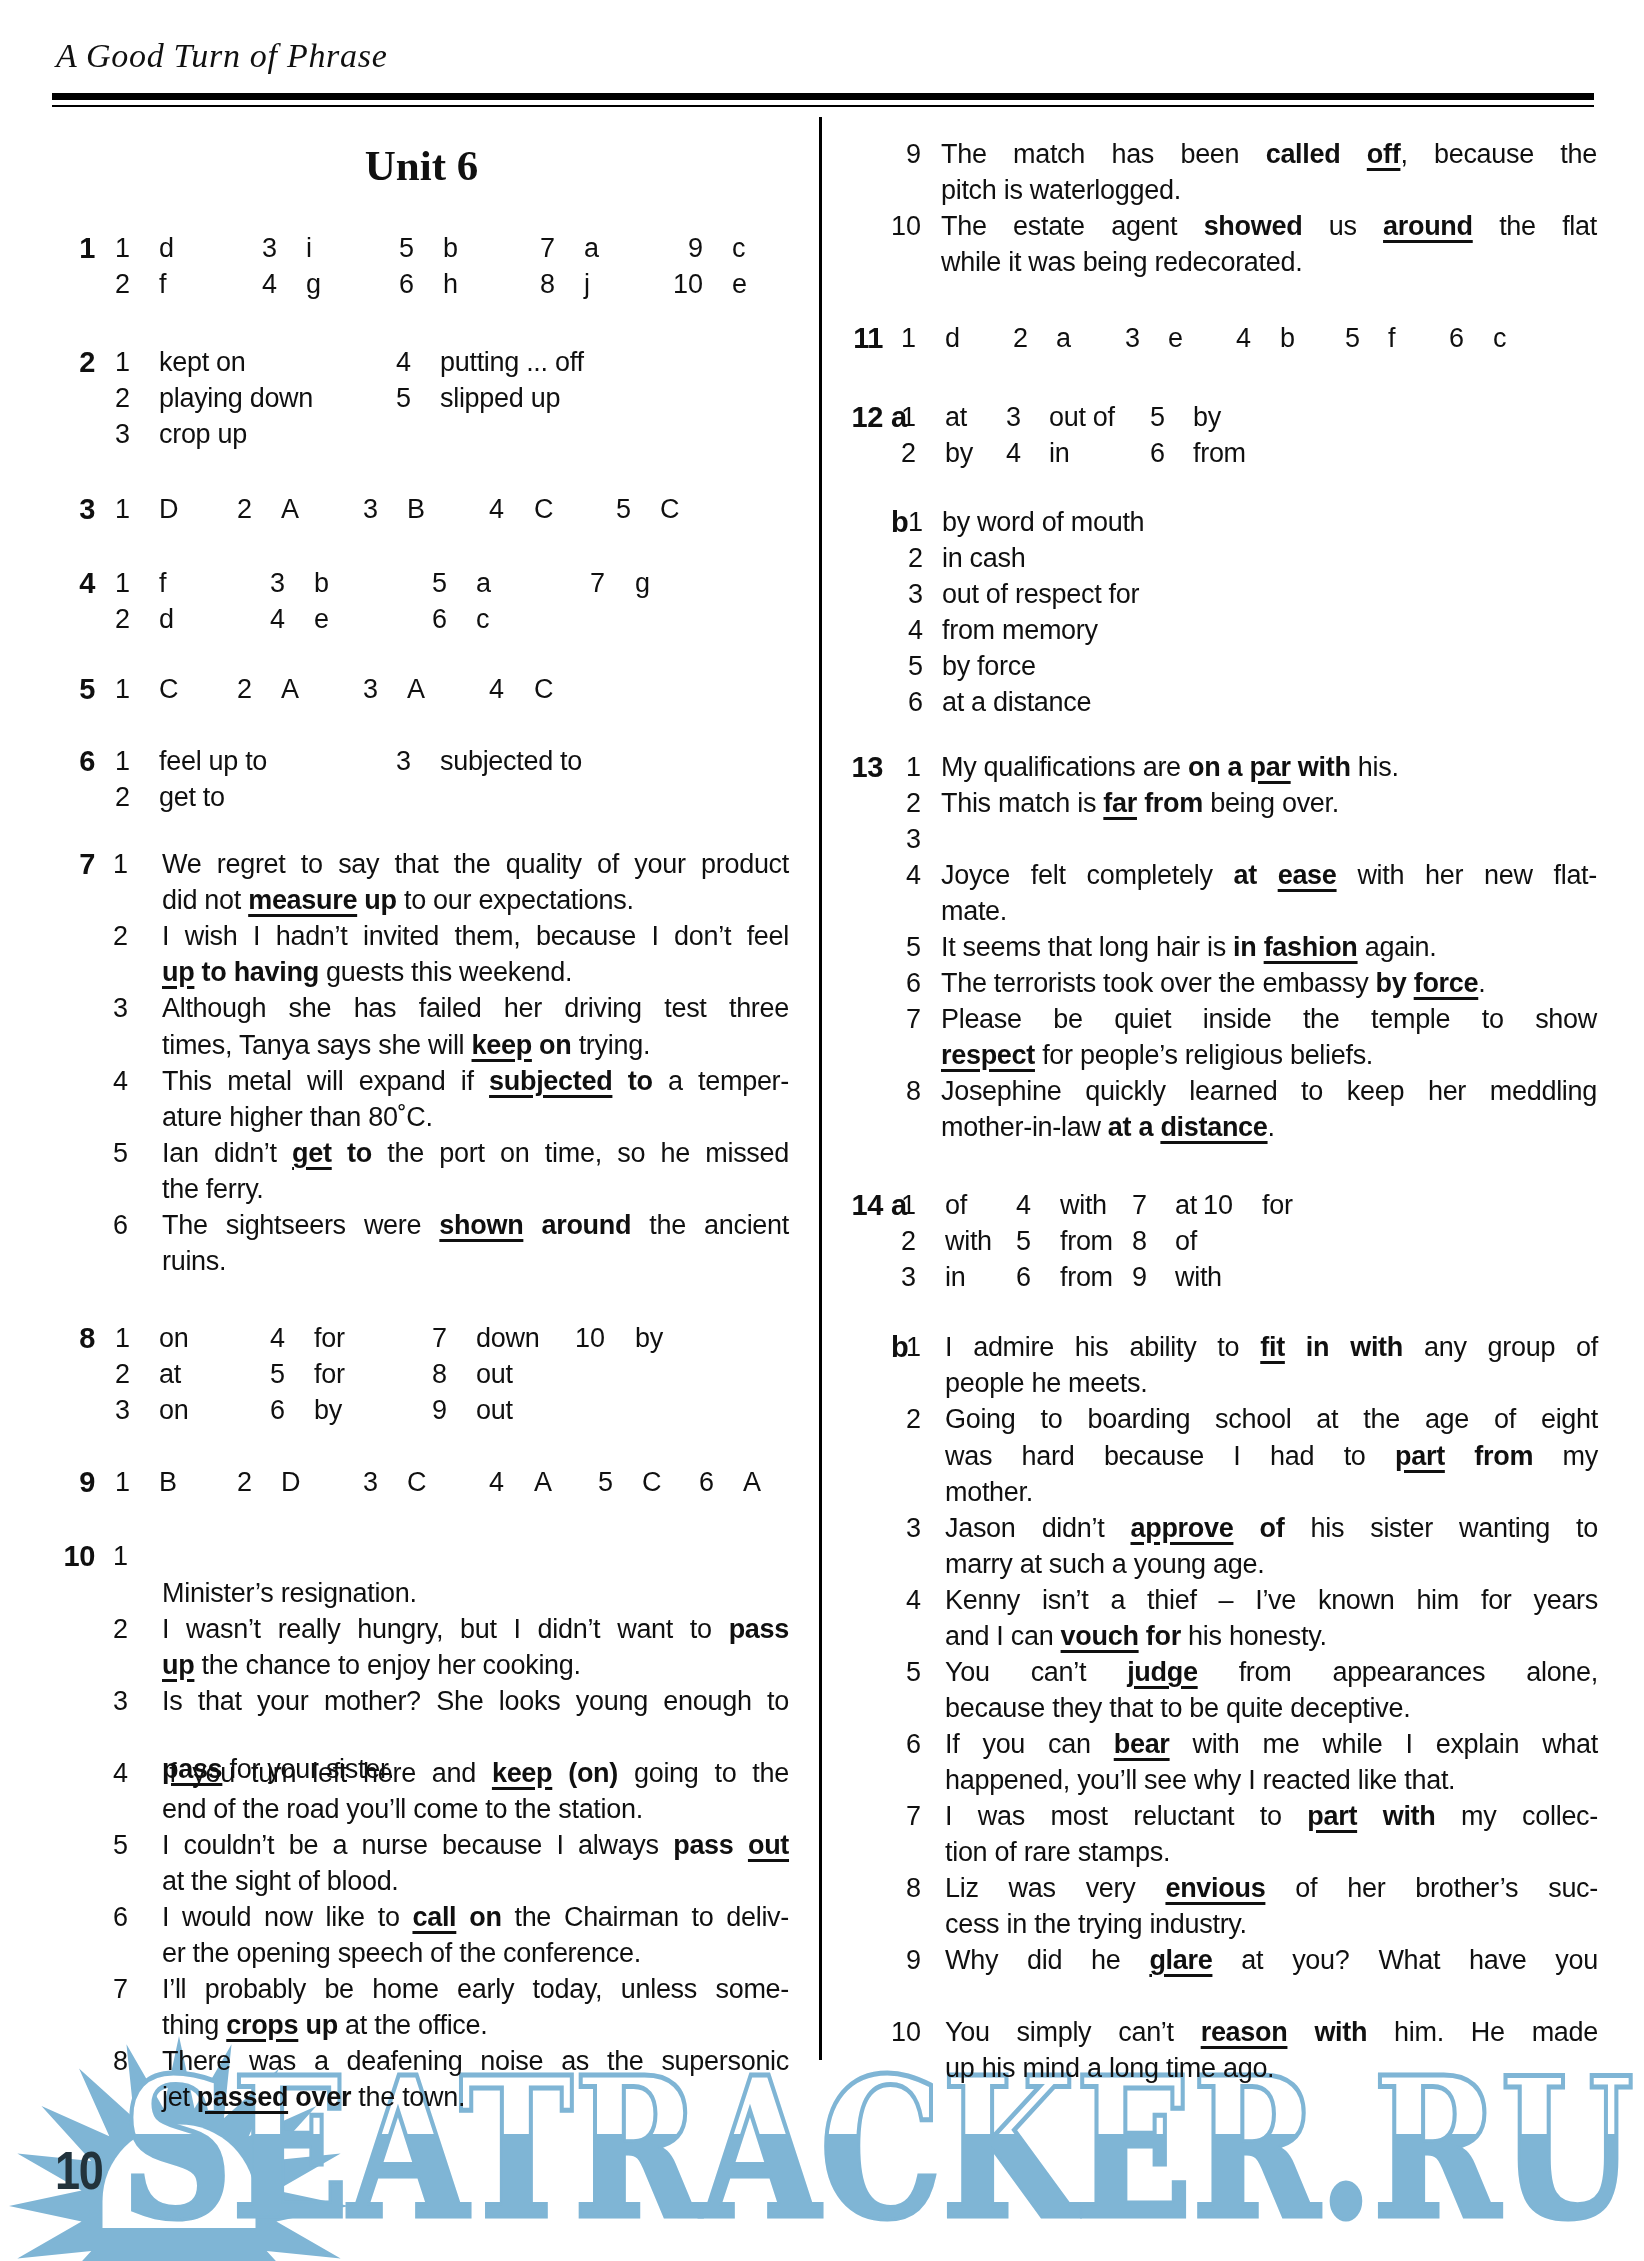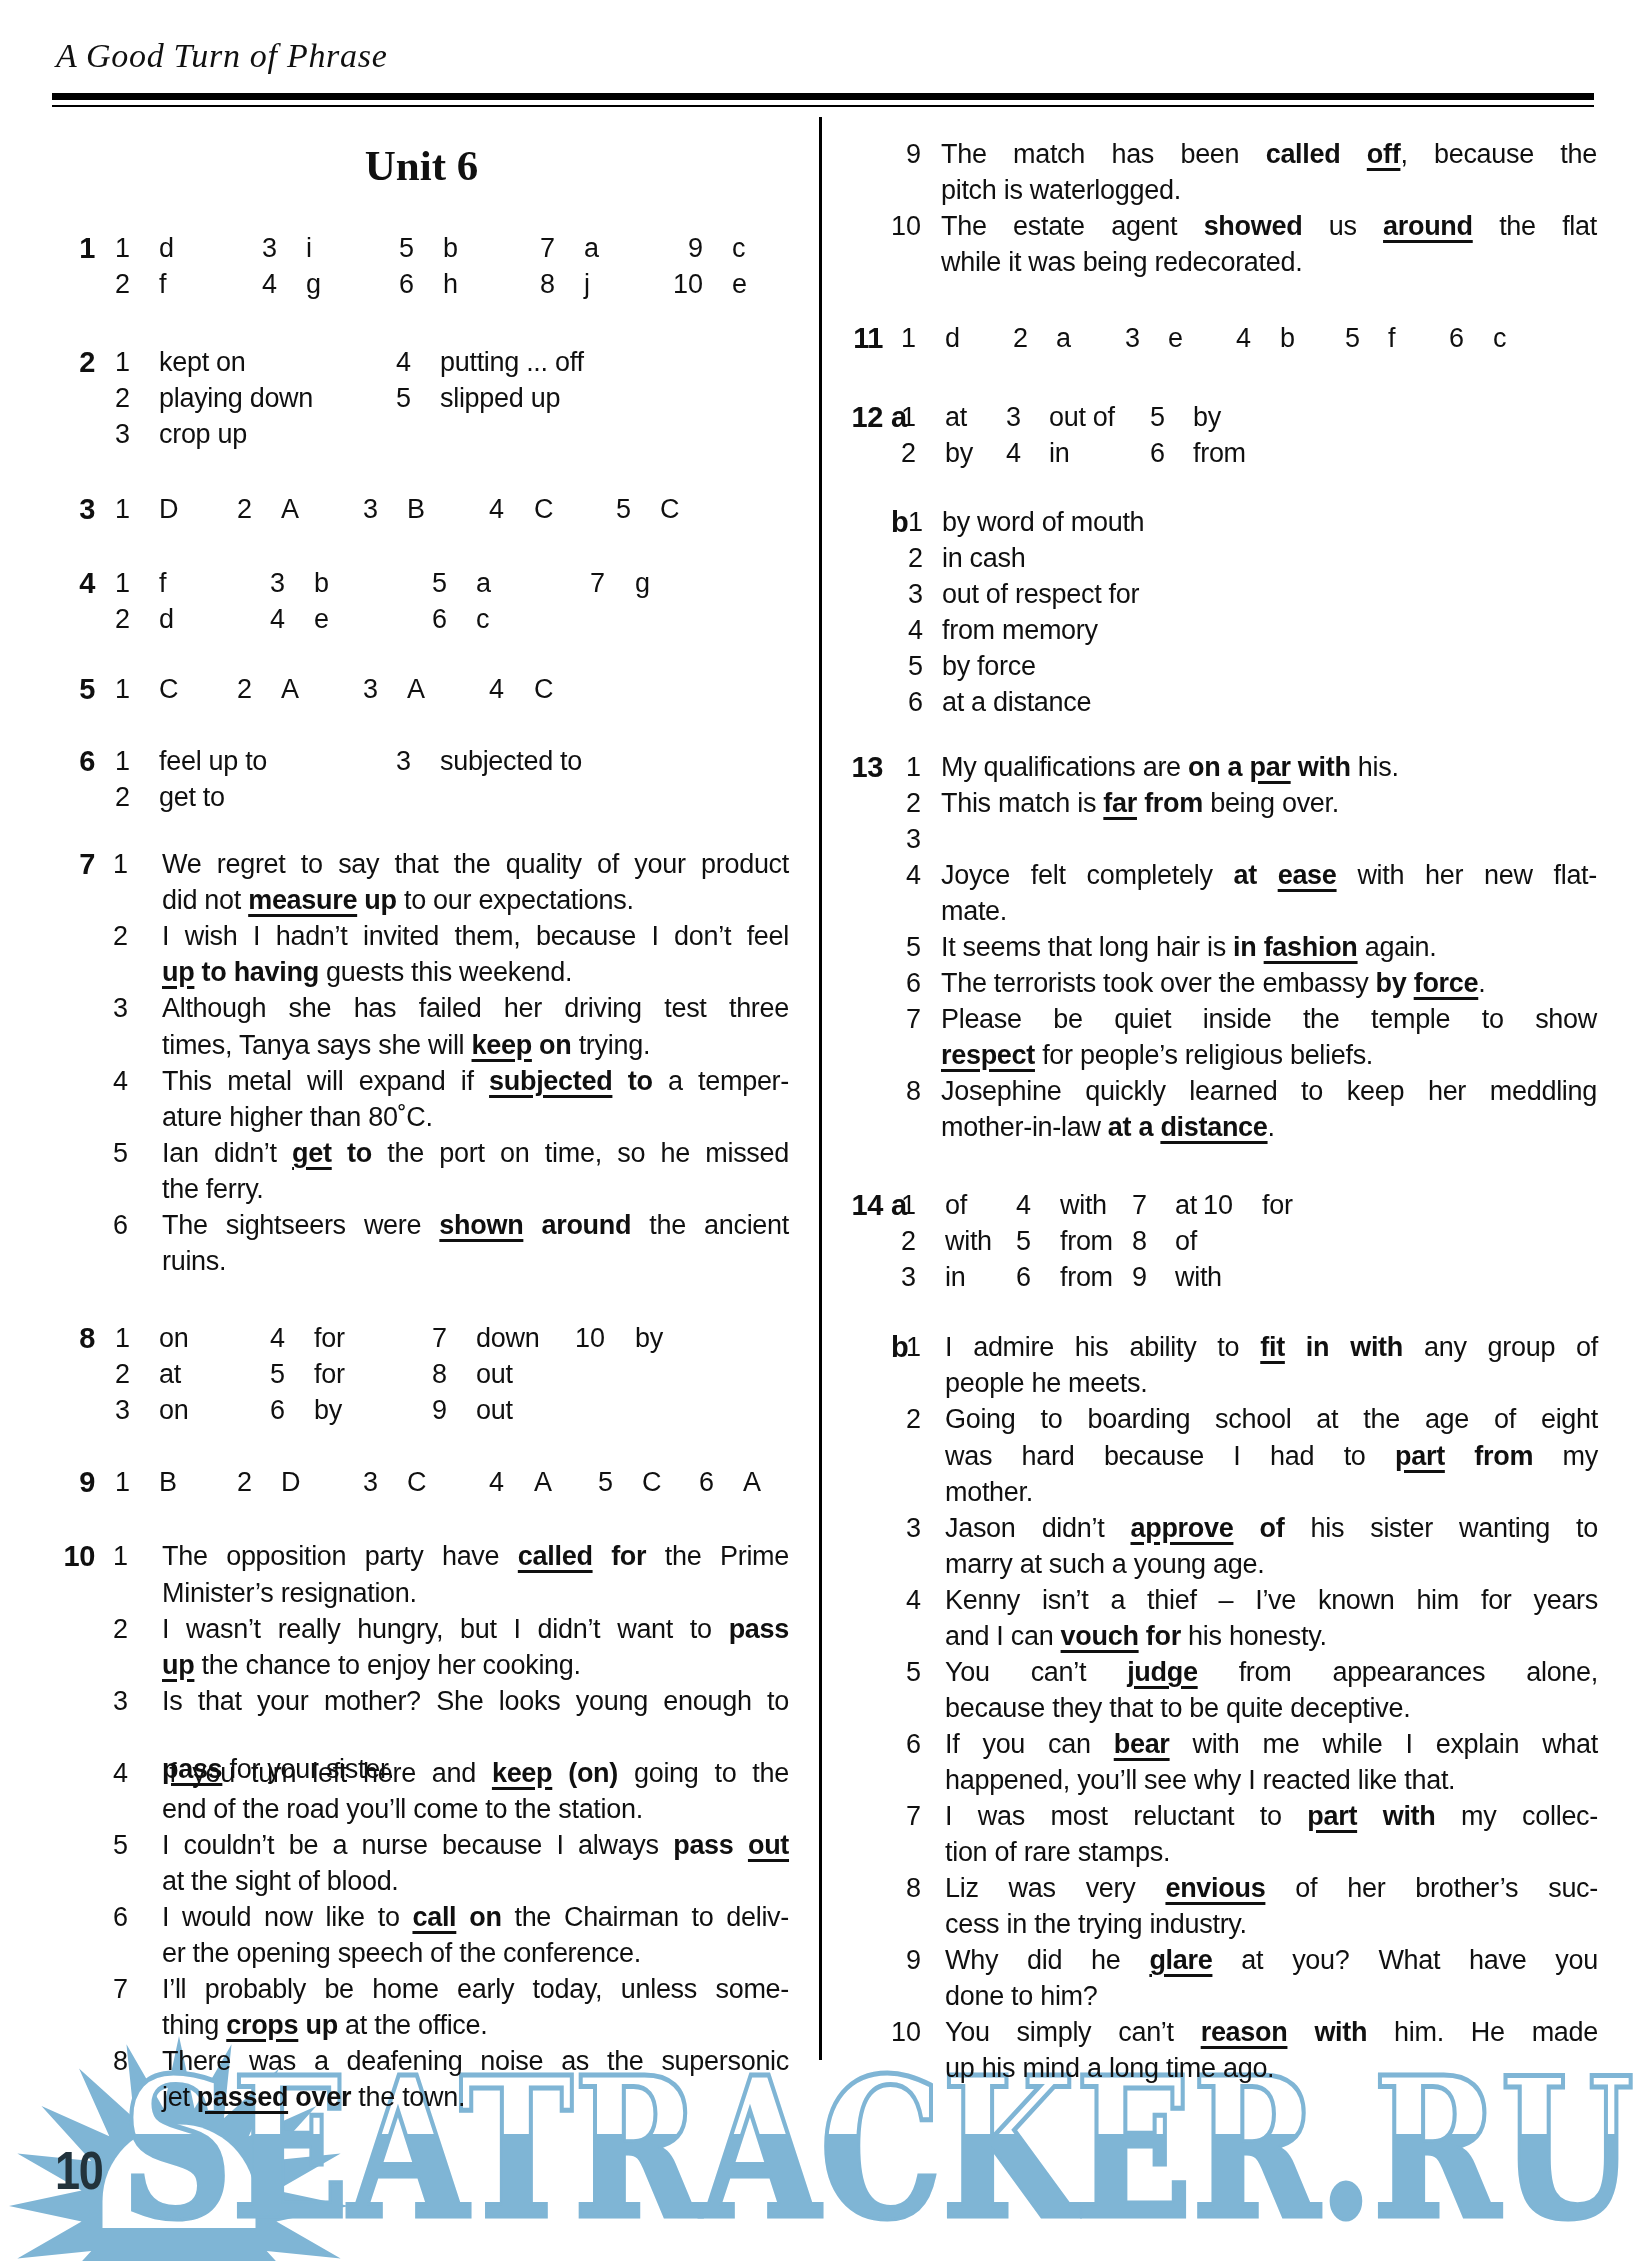--- a/index.html
+++ b/index.html
@@ -181,21 +181,20 @@
       <div class="num" style="left: 335px; width: 43px; top: 1465px;">3</div>
       <div class="ans" style="left: 407px; top: 1465px;">C</div>
       <div class="num" style="left: 461px; width: 43px; top: 1465px;">4</div>
       <div class="ans" style="left: 534px; top: 1465px;">A</div>
       <div class="num" style="left: 570px; width: 43px; top: 1465px;">5</div>
       <div class="ans" style="left: 642px; top: 1465px;">C</div>
       <div class="num" style="left: 671px; width: 43px; top: 1465px;">6</div>
       <div class="ans" style="left: 743px; top: 1465px;">A</div>
       <div class="exnum" style="left: 29px; width: 66px; top: 1539px;">10</div>
       <div class="num" style="left: 43px; width: 85px; top: 1539px;">1</div>
-      <div class="line" style="left: 162px; width: 627px; top: 1539px;">The opposition party have <span class="u">called</span> <b>for</b> the Prime</div>
       <div class="line last" style="left: 162px; width: 627px; top: 1576px;">Minister’s resignation.</div>
       <div class="num" style="left: 43px; width: 85px; top: 1612px;">2</div>
       <div class="line" style="left: 162px; width: 627px; top: 1612px;">I wasn’t really hungry, but I didn’t want to <b>pass</b></div>
       <div class="line last" style="left: 162px; width: 627px; top: 1648px;"><span class="u">up</span> the chance to enjoy her cooking.</div>
       <div class="num" style="left: 43px; width: 85px; top: 1684px;">3</div>
       <div class="line" style="left: 162px; width: 627px; top: 1684px;">Is that your mother? She looks young enough to</div>
       <div class="line last" style="left: 162px; width: 627px; top: 1720px; margin-top: 32px;"><span class="u">pass</span> for your sister.</div>
       <div class="num" style="left: 43px; width: 85px; top: 1756px;">4</div>
       <div class="line" style="left: 162px; width: 627px; top: 1756px;">If you turn left here and <span class="u">keep</span> <b>(on)</b> going to the</div>
       <div class="line last" style="left: 162px; width: 627px; top: 1792px;">end of the road you’ll come to the station.</div>
@@ -319,19 +318,18 @@
       <div class="line" style="left: 945px; width: 653px; top: 1727px;">If you can <span class="u">bear</span> with me while I explain what</div>
       <div class="line last" style="left: 945px; width: 653px; top: 1763px;">happened, you’ll see why I reacted like that.</div>
       <div class="num" style="left: 836px; width: 85px; top: 1799px;">7</div>
       <div class="line" style="left: 945px; width: 653px; top: 1799px;">I was most reluctant to <span class="u">part</span> <b>with</b> my collec-</div>
       <div class="line last" style="left: 945px; width: 653px; top: 1835px;">tion of rare stamps.</div>
       <div class="num" style="left: 836px; width: 85px; top: 1871px;">8</div>
       <div class="line" style="left: 945px; width: 653px; top: 1871px;">Liz was very <span class="u">envious</span> of her brother’s suc-</div>
       <div class="line last" style="left: 945px; width: 653px; top: 1907px;">cess in the trying industry.</div>
       <div class="num" style="left: 836px; width: 85px; top: 1943px;">9</div>
       <div class="line" style="left: 945px; width: 653px; top: 1943px;">Why did he <span class="u">glare</span> at you? What have you</div>
-      <div class="line last" style="left: 945px; width: 653px; top: 1979px;">done to him?</div>
       <div class="num" style="left: 836px; width: 85px; top: 2015px;">10</div>
       <div class="line" style="left: 945px; width: 653px; top: 2015px;">You simply can’t <span class="u">reason</span> <b>with</b> him. He made</div>
       <div class="line last" style="left: 945px; width: 653px; top: 2051px;">up his mind a long time ago.</div>
     </div>
 </div>
 
 
 </body></html>

